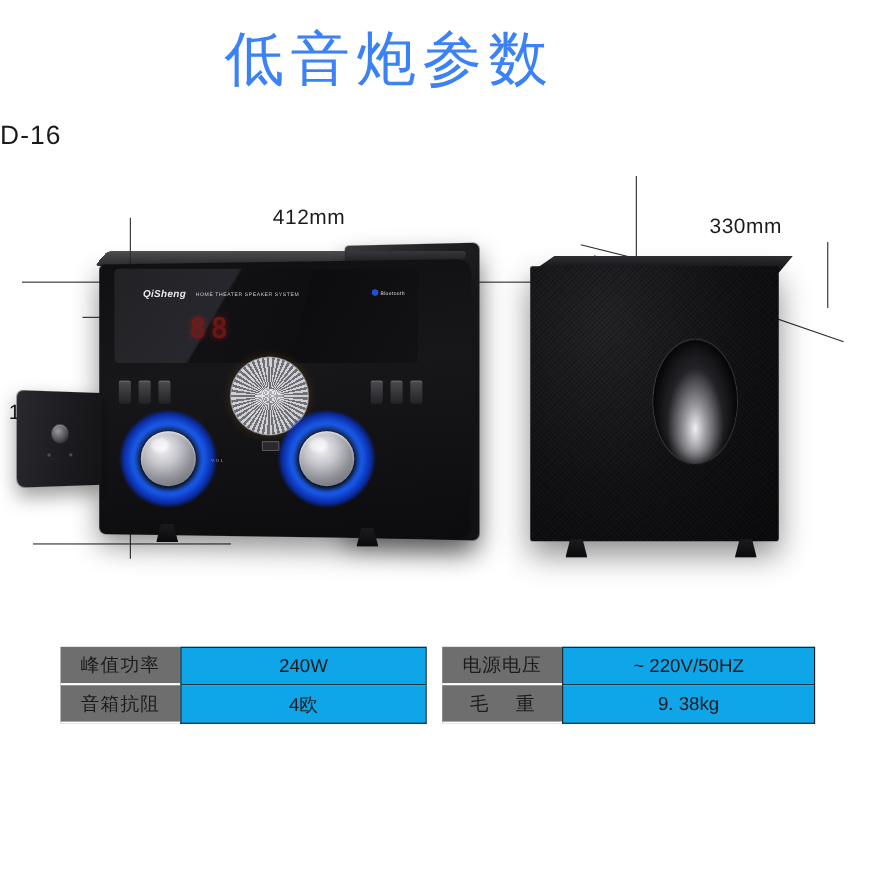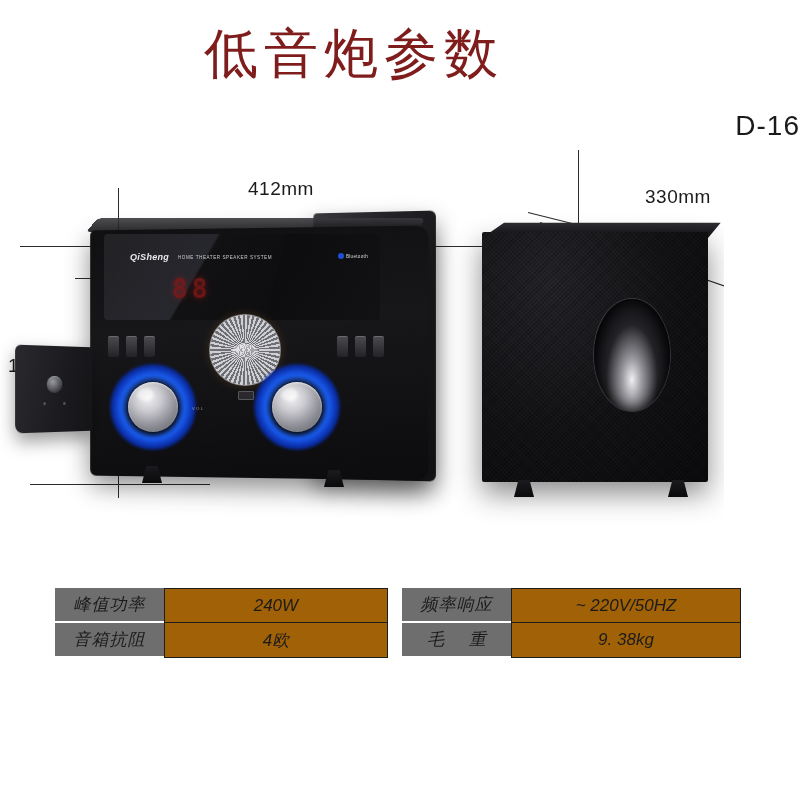--- a/index.html
+++ b/index.html
@@ -22,37 +22,37 @@
   }
 
   
   .title {
     position: absolute;
     top: 18px; left: 0; width: 708px;
     text-align: center;
     font-size: 54px;
     font-weight: 400;
     letter-spacing: 6px;
-    color: #7f1d1d;
+    color: #3b82f6;
     font-family: "DejaVu Sans", "Liberation Sans", sans-serif;
   }
   .model {
     position: absolute;
     top: 110px; left: 0; width: 800px;
-    text-align: right;
-    font-size: 28px;
+    text-align: left;
+    font-size: 24px;
     letter-spacing: 1px;
     color: #1a1a1a;
   }
 
   
   .photo {
     position: absolute;
-    top: 150px; left: 0;
-    width: 724px; height: 400px;
+    top: 160px; left: 0;
+    width: 800px; height: 400px;
     overflow: hidden;
   }
 
   
   .dimline { position: absolute; background: #2b2b2b; }
   .dimline.h { height: 1px; }
   .dimline.v { width: 1px; }
   .dimlabel {
     position: absolute;
     font-size: 19px;
@@ -308,34 +308,33 @@
     width: 686px;
     border-collapse: separate;
     border-spacing: 0;
     table-layout: fixed;
   }
   .spec-table td {
     height: 35px;
     font-size: 17px;
     color: #1b1b1b;
     vertical-align: middle;
-    font-style: italic;
   }
   .lbl {
     background: #6e6e6e;
     color: #ffffff;
     text-align: center;
     font-size: 16px;
     letter-spacing: 1px;
     border-bottom: 2px solid #ffffff;
     width: 108px;
   }
   .lbl.spaced { letter-spacing: 10px; text-indent: 10px; }
   .val {
-    background: #a16207;
+    background: #0ea5e9;
     text-align: center;
     border: 1px solid #1e1e1e;
     border-top-width: 0;
     font-size: 17px;
   }
   tr:first-child .val { border-top-width: 1px; }
   .gap { width: 14px; background: #ffffff; }
   .val.v1 { width: 222px; }
   .val.v2 { width: 228px; }
 </style>
@@ -432,21 +431,21 @@
     </div>
 
   </div>
 
   <table class="spec-table">
     <tbody>
       <tr>
         <td class="lbl">峰值功率</td>
         <td class="val v1">240W</td>
         <td class="gap"></td>
-        <td class="lbl">频率响应</td>
+        <td class="lbl">电源电压</td>
         <td class="val v2">~ 220V/50HZ</td>
       </tr>
       <tr>
         <td class="lbl">音箱抗阻</td>
         <td class="val v1">4欧</td>
         <td class="gap"></td>
         <td class="lbl spaced">毛  重</td>
         <td class="val v2">9. 38kg</td>
       </tr>
     </tbody>

